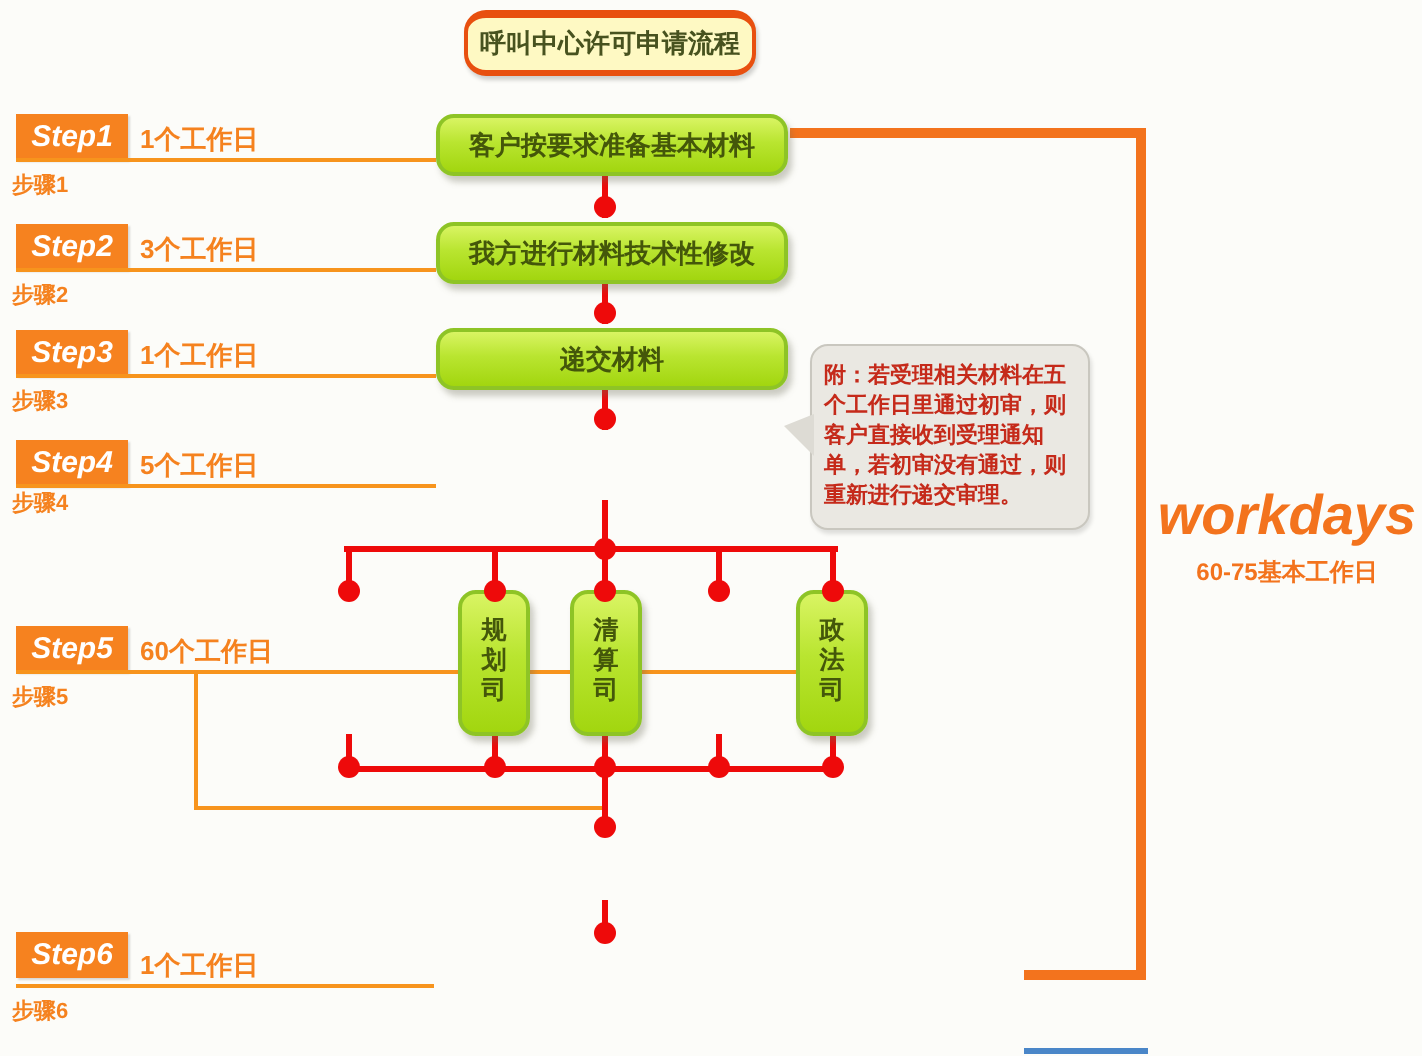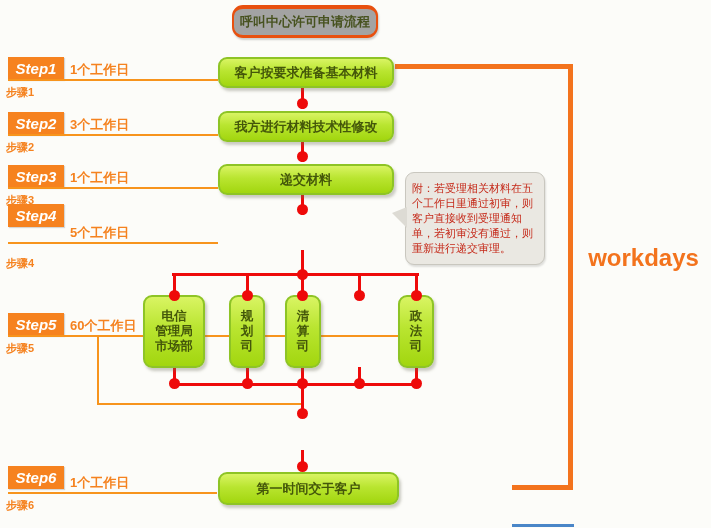--- a/index.html
+++ b/index.html
@@ -20,51 +20,52 @@
   .step-line{position:absolute;height:2px;background:#f7941d;}
   
   .gbox{
     position:absolute;box-sizing:border-box;
     background:linear-gradient(180deg,#d9f463 0%,#b9e530 45%,#a2d60f 100%);
     border:2px solid #8ec426;border-radius:9px;
     box-shadow:2px 3px 3px rgba(110,110,90,.35);
     color:#44570a;font-weight:bold;font-size:13px;
     display:flex;align-items:center;justify-content:center;text-align:center;
     z-index:3;
+    font-family:Liberation Mono, monospace;
   }
   .dept{font-size:12.5px;line-height:15px;white-space:pre-line;}
   
   #title-box{
     position:absolute;left:232px;top:5px;width:142px;height:26px;line-height:26px;
-    background:#a3a3a3;border:2px solid #e8500f;border-top-width:4px;border-bottom-width:3px;
+    background:#fef9c3;border:2px solid #e8500f;border-top-width:4px;border-bottom-width:3px;
     border-radius:11px;text-align:center;font-weight:bold;font-size:13px;color:#47521f;
     box-shadow:1px 2px 2px rgba(0,0,0,.18);z-index:4;
   }
   
   .rline{position:absolute;background:#ee0a0a;z-index:2;}
   .rdot{position:absolute;width:11px;height:11px;border-radius:50%;background:#ee0a0a;z-index:5;}
   
   .oline{position:absolute;background:#f7941d;z-index:1;}
   .bracket{position:absolute;background:#f3731d;z-index:1;}
   
   #note{
     position:absolute;left:405px;top:172px;width:140px;box-sizing:border-box;
     background:#eae8e2;border:1px solid #c9c7bf;border-radius:9px;
     padding:8px 6px;box-shadow:1px 2px 2px rgba(0,0,0,.12);z-index:4;
   }
-  #note .txt{font-size:11px;font-weight:normal;color:#c52a1a;line-height:15px;}
+  #note .txt{font-size:11px;font-weight:bold;color:#c52a1a;line-height:15px;}
   #note-tail{
     position:absolute;left:-14px;top:34px;width:0;height:0;
     border-top:6px solid transparent;border-bottom:15px solid transparent;
     border-right:15px solid #dddbd4;
   }
   
   #summary{position:absolute;left:576px;top:246px;width:135px;text-align:center;color:#f3731d;z-index:2;}
   #summary .range{font-style:italic;font-weight:bold;font-size:34px;line-height:36px;}
-  #summary .unit{font-weight:bold;font-size:24px;line-height:28px;margin-top:-2px;}
+  #summary .unit{font-style:italic;font-weight:bold;font-size:28px;line-height:28px;margin-top:-2px;}
   #summary .caption{font-weight:bold;font-size:12px;margin-top:6px;}
   
   #blue-bar{position:absolute;left:512px;top:524px;width:62px;height:3px;background:#4a86c8;z-index:2;}
 </style>
 </head>
 <body>
 
 <div id="stage">
 
   <div id="title-box">呼叫中心许可申请流程</div>
@@ -77,43 +78,39 @@
   <div class="step-badge" style="top:112px">Step2</div>
   <div class="step-duration" style="top:116px">3个工作日</div>
   <div class="step-line" style="left:8px;top:134px;width:210px"></div>
   <div class="step-sub" style="top:140px">步骤2</div>
 
   <div class="step-badge" style="top:165px">Step3</div>
   <div class="step-duration" style="top:169px">1个工作日</div>
   <div class="step-line" style="left:8px;top:187px;width:210px"></div>
   <div class="step-sub" style="top:193px">步骤3</div>
 
-  <div class="step-badge" style="top:204px">Step4</div>
+  <div class="step-badge" style="top:220px">Step4</div>
   <div class="step-duration" style="top:224px">5个工作日</div>
   <div class="step-line" style="left:8px;top:242px;width:210px"></div>
-  <div class="step-sub" style="top:256px">步骤4</div>
+  <div class="step-sub" style="top:244px">步骤4</div>
 
   <div class="step-badge" style="top:313px">Step5</div>
   <div class="step-duration" style="top:317px">60个工作日</div>
   <div class="step-line" style="left:8px;top:335px;width:426px"></div>
   <div class="step-sub" style="top:341px">步骤5</div>
 
   <div class="step-badge" style="top:466px">Step6</div>
   <div class="step-duration" style="top:474px">1个工作日</div>
   <div class="step-line" style="left:8px;top:492px;width:209px"></div>
   <div class="step-sub" style="top:498px">步骤6</div>
 
   <div class="gbox" style="left:218px;top:57px;width:176px;height:31px">客户按要求准备基本材料</div>
   <div class="gbox" style="left:218px;top:164px;width:176px;height:31px">递交材料</div>
   <div class="gbox" style="left:218px;top:111px;width:176px;height:31px">我方进行材料技术性修改</div>
-  <div class="gbox" style="left:218px;top:472px;width:181px;height:33px">第一时间交于客户</div>
 
-  <div class="gbox dept" style="left:143px;top:295px;width:62px;height:73px">电信
-管理局
-市场部</div>
   <div class="gbox dept" style="left:229px;top:295px;width:36px;height:73px">规
 划
 司</div>
   <div class="gbox dept" style="left:285px;top:295px;width:36px;height:73px">清
 算
 司</div>
   <div class="gbox dept" style="left:398px;top:295px;width:36px;height:73px">政
 法
 司</div>
 
@@ -165,17 +162,18 @@
   <div class="bracket" style="left:568px;top:64px;width:5px;height:426px"></div>
   <div class="bracket" style="left:512px;top:485px;width:61px;height:5px"></div>
 
   <div id="note">
     <div id="note-tail"></div>
     <div class="txt">附：若受理相关材料在五个工作日里通过初审，则客户直接收到受理通知单，若初审没有通过，则重新进行递交审理。</div>
   </div>
 
   <div id="summary">
     <div class="unit">workdays</div>
+    <div class="caption">60-75基本工作日</div>
   </div>
 
   <div id="blue-bar"></div>
 
 </div>
 
 </body></html>

